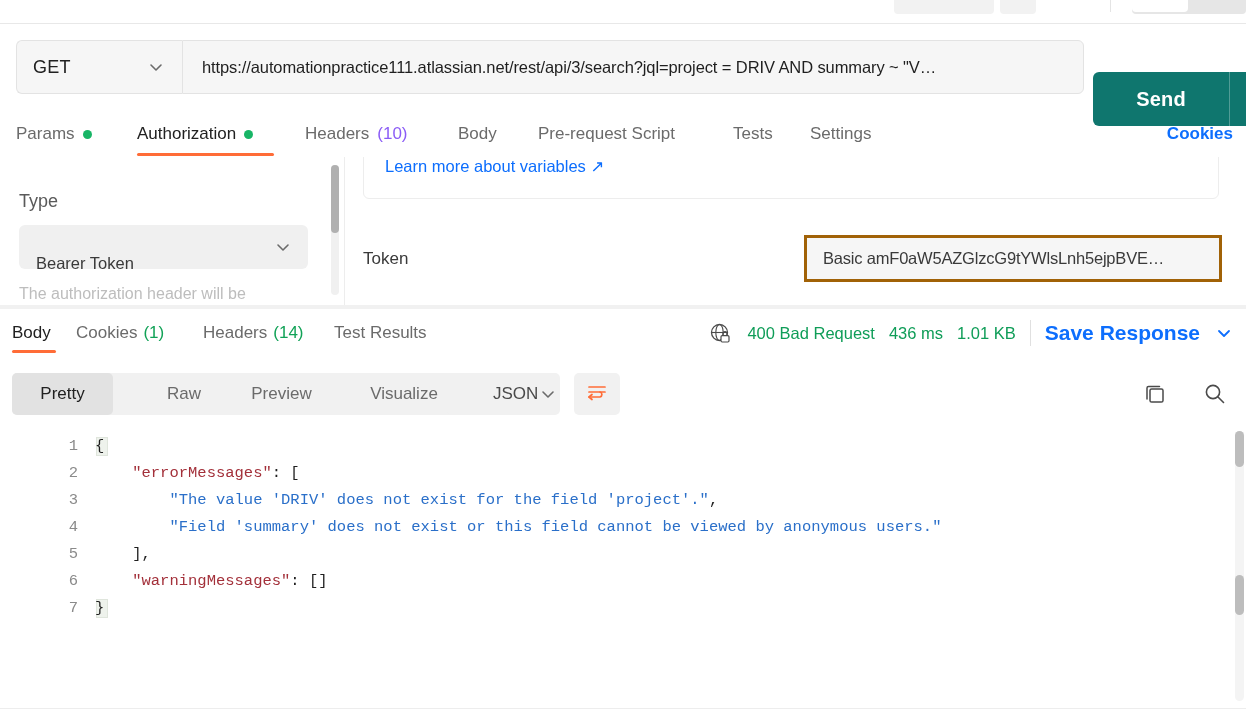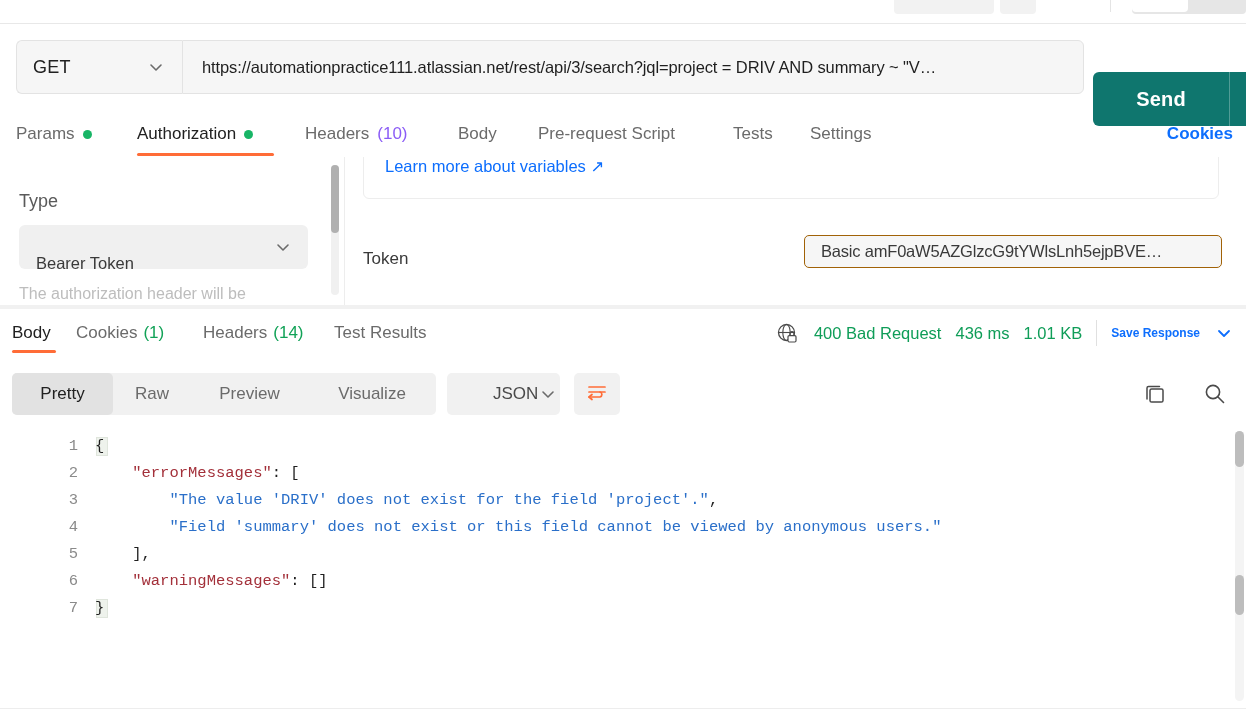--- a/index.html
+++ b/index.html
@@ -73,38 +73,38 @@
   .auth-hint { position: absolute; left: 19px; top: 128px; font-size: 16px; color: #bdbdbd; white-space: nowrap; overflow: hidden; width: 300px; }
   .auth-vsep { position: absolute; left: 344px; top: 0; width: 1px; height: 148px; background: #ededed; }
   .auth-left-sb { position: absolute; left: 331px; top: 8px; width: 8px; height: 130px; background: #f0f0f0; border-radius: 4px; }
   .auth-left-sb-thumb { position: absolute; left: 331px; top: 8px; width: 8px; height: 68px; background: #b0b0b0; border-radius: 4px; cursor: pointer; }
 
   .auth-right { position: absolute; left: 345px; top: 0; width: 901px; height: 148px; }
   .varbox { position: absolute; left: 18px; top: -28px; width: 856px; height: 70px; border: 1px solid #ededed; border-radius: 6px; }
   .varlink { position: absolute; left: 40px; top: 0px; font-size: 16.5px; color: #0d6efd; cursor: pointer; }
   .token-label { position: absolute; left: 18px; top: 92px; font-size: 17px; color: #3a3a3a; }
   .token-box {
-    position: absolute; left: 459px; top: 78px; width: 418px; height: 33px;
-    background: #f6f6f6; border: 1px solid #a16207; border-radius: 5px;
+    position: absolute; left: 459px; top: 78px; width: 418px; height: 47px;
+    background: #f6f6f6; border: 3px solid #a16207; border-radius: 0;
     display: flex; align-items: center; cursor: text; overflow: hidden;
   }
   .token-val { padding-left: 16px; font-size: 16.5px; color: #3a3a3a; white-space: nowrap; overflow: hidden; text-overflow: ellipsis; width: 400px; letter-spacing: -.2px; }
 
   
   .resp-split { position: absolute; left: 0; top: 305px; width: 1246px; height: 4px; background: #f1f1f1; cursor: ns-resize; }
   .resp-bar { position: absolute; left: 0; top: 309px; width: 1246px; height: 48px; }
   .rstab { position: absolute; top: 0; height: 48px; display: flex; align-items: center; gap: 6px; cursor: pointer; }
   .rstab .lbl { font-size: 17px; color: #6b6b6b; }
   .rstab.active .lbl { color: #212121; }
   .rstab .cnt { font-size: 17px; color: #11a257; }
   .rstab-underline { position: absolute; bottom: 4px; height: 3px; background: #ff6c37; border-radius: 2px; }
   .resp-meta { position: absolute; right: 12px; top: 0; height: 48px; display: flex; align-items: center; gap: 14px; }
   .meta-txt { font-size: 16.5px; color: #0f9d58; }
   .meta-sep { width: 1px; height: 26px; background: #e0e0e0; }
-  .save-resp { font-size: 12px; color: #0d6efd; font-weight: bold; cursor: pointer; }
+  .save-resp { font-size: 21px; color: #0d6efd; font-weight: bold; cursor: pointer; }
 
   
   .body-tools { position: absolute; left: 0; top: 365px; width: 1246px; height: 58px; text-align: right; }
   .seg { position: absolute; left: 12px; top: 8px; height: 42px; background: #f1f1f1; border-radius: 5px; display: flex; align-items: stretch; }
   .seg-item { display: flex; align-items: center; justify-content: center; font-size: 17px; color: #6b6b6b; cursor: pointer; }
   .seg-item.active { background: #e2e2e2; color: #212121; border-radius: 5px; }
   .fmt-sel { position: absolute; left: 447px; top: 8px; width: 113px; height: 42px; background: #f1f1f1; border-radius: 5px; display: flex; align-items: center; cursor: pointer; padding-left: 32px; }
   .fmt-sel .val { flex: 1; padding-left: 14px; font-size: 17px; color: #4a4a4a; }
   .fmt-sel .car { padding-right: 12px; display: flex; align-items: center; }
   .wrap-btn { position: absolute; left: 574px; top: 8px; width: 46px; height: 42px; background: #f1f1f1; border-radius: 5px; display: flex; align-items: center; justify-content: center; cursor: pointer; }
@@ -258,21 +258,21 @@
         <svg width="20" height="20" viewBox="0 0 20 20">
             <path d="M5 8l5 5 5-5" fill="none" stroke="#0d6efd" stroke-width="1.8" stroke-linecap="round" stroke-linejoin="round"></path>
           </svg>
       </span>
     </div>
   </div>
 
   <div class="body-tools">
     <div class="seg">
       <span class="seg-item active" style="width:101px;">Pretty</span>
-      <span class="seg-item" style="width:78px;">Raw</span>
+      <span class="seg-item" style="width:78px;margin-left:32px;">Raw</span>
       <span class="seg-item" style="width:117px;">Preview</span>
       <span class="seg-item" style="width:128px;">Visualize</span>
     </div>
     <div class="fmt-sel">
       <span class="val">JSON</span>
       <span class="car">
         <svg width="20" height="20" viewBox="0 0 20 20">
             <path d="M5 8l5 5 5-5" fill="none" stroke="#6b6b6b" stroke-width="1.6" stroke-linecap="round" stroke-linejoin="round"></path>
           </svg>
       </span>

